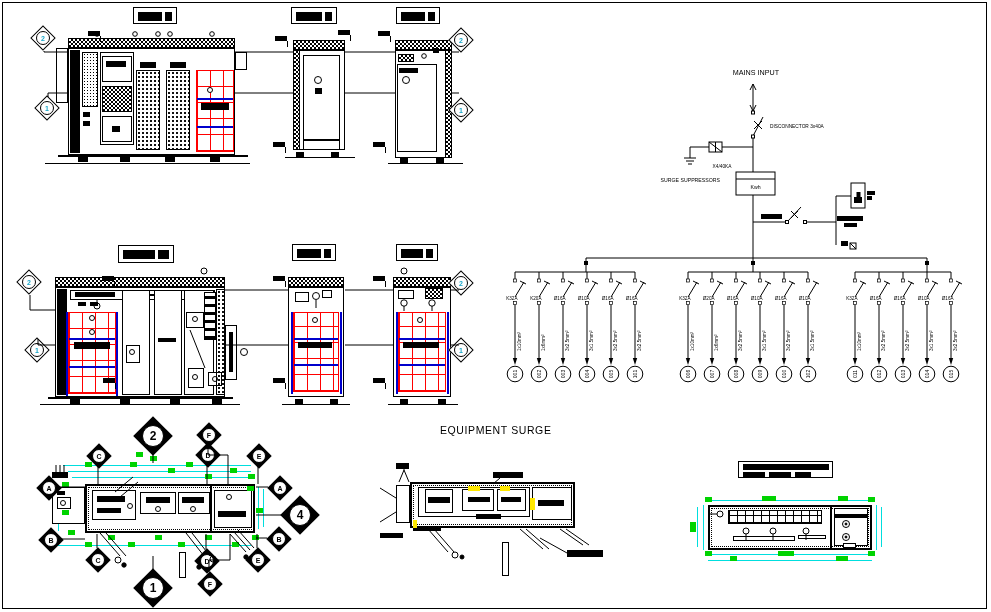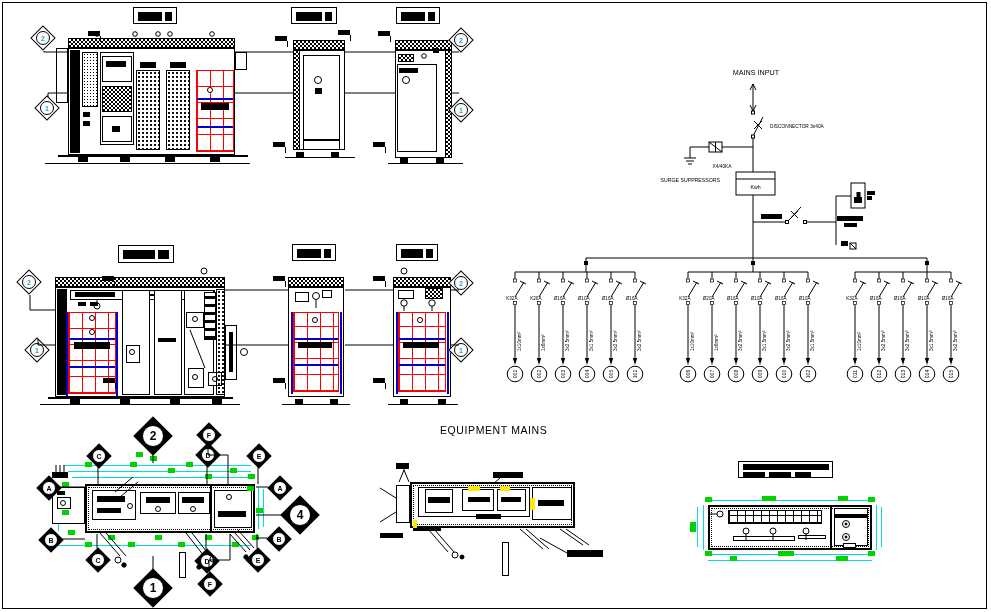--- a/index.html
+++ b/index.html
@@ -259,21 +259,21 @@
     </div>
   <div class="dia sec" style="left:449px;top:271px">
       <i></i>
       <span class="c">2</span>
     </div>
   <div class="dia sec" style="left:449px;top:338px">
       <i></i>
       <span class="c">1</span>
     </div>
 
-  <div class="lbl" style="left:440px;top:424px;font-size:10.5px;letter-spacing:.6px">EQUIPMENT MAINS</div>
+  <div class="lbl" style="left:440px;top:424px;font-size:10.5px;letter-spacing:.6px">EQUIPMENT SURGE</div>
 
   <div>
     <div class="dim" style="left:63px;top:465px;width:188px;height:1px"></div>
     <div class="dim" style="left:68px;top:471px;width:183px;height:1px"></div>
     <div class="dim" style="left:72px;top:477px;width:179px;height:1px"></div>
     <div class="dim" style="left:58px;top:545px;width:193px;height:1px"></div>
     <div class="dim" style="left:58px;top:487px;width:1px;height:44px"></div>
     <div class="dim" style="left:258px;top:487px;width:1px;height:42px"></div>
     <div class="dim" style="left:263px;top:489px;width:1px;height:38px"></div>
     <div class="bar" style="left:52px;top:472px;width:16px;height:6px"></div>

